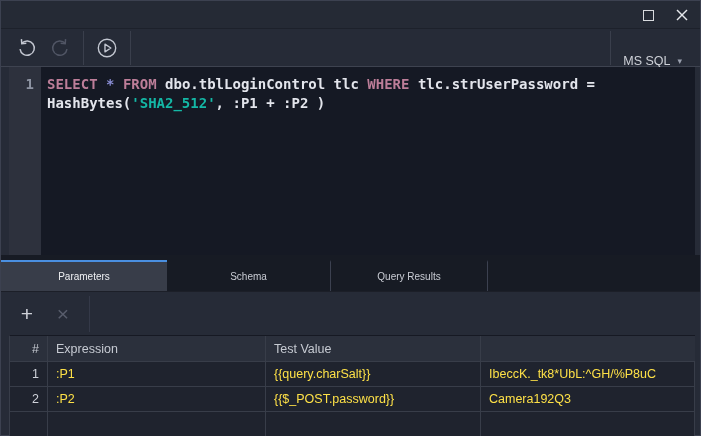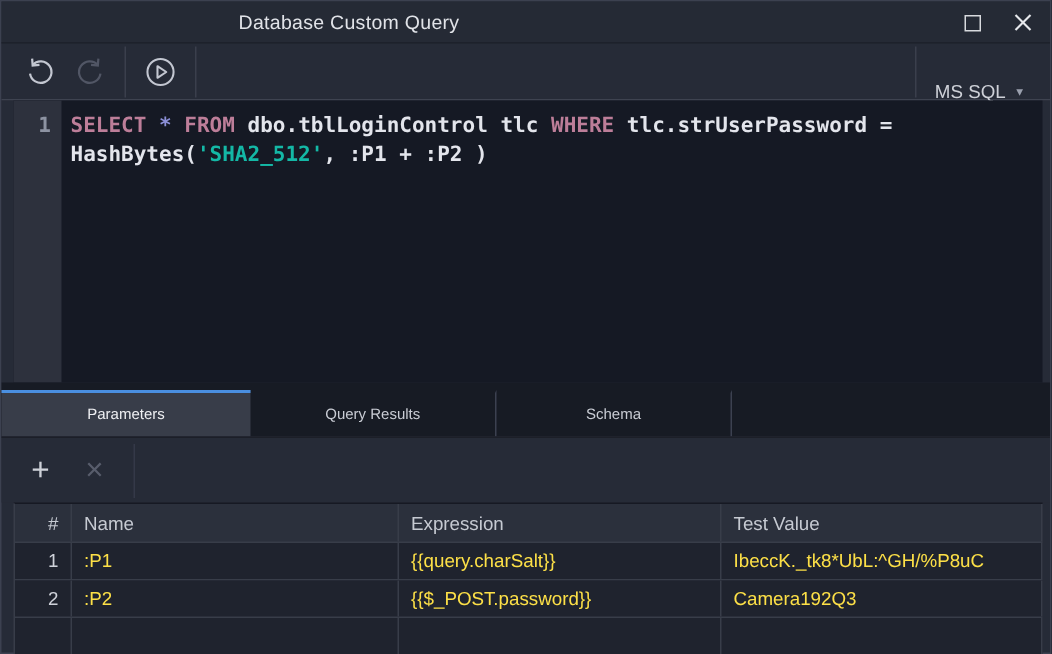--- a/index.html
+++ b/index.html
@@ -138,21 +138,20 @@
   }
   .t-row.head .t-cell { color: #c6cad2; }
   .t-cell.num { justify-content: flex-end; color: #cfd2da; }
 </style>
 </head>
 <body>
 
 <div class="window">
 
   <div class="titlebar">
-    <span class="title-text">Database Custom Query</span>
     <div class="win-controls">
       <div class="win-btn">
         <span class="maximize-glyph"></span>
       </div>
       <div class="win-btn">
         <svg class="close-glyph" viewBox="0 0 12 12">
           <line x1="1" y1="1" x2="11" y2="11"></line>
           <line x1="11" y1="1" x2="1" y2="11"></line>
         </svg>
       </div>
@@ -196,42 +195,41 @@
         </div>
       <div class="code-area"><div class="code-line"><span class="tok-kw">SELECT</span><span class="tok-pl"> </span><span class="tok-op">*</span><span class="tok-pl"> </span><span class="tok-kw">FROM</span><span class="tok-pl"> dbo.tblLoginControl tlc </span><span class="tok-kw">WHERE</span><span class="tok-pl"> tlc.strUserPassword =</span></div><div class="code-line"><span class="tok-pl">HashBytes(</span><span class="tok-str">'SHA2_512'</span><span class="tok-pl">, :P1 + :P2 )</span></div></div>
     </div>
   </div>
 
   <div class="tabstrip">
       <div class="tab active">
         <span>Parameters</span>
       </div>
       <div class="tab">
+        <span>Schema</span>
+      </div>
+      <div class="tab">
         <span>Query Results</span>
-      </div>
-      <div class="tab">
-        <span>Schema</span>
       </div>
     </div>
 
   <div class="param-toolbar">
     <div class="pt-btn">
       <span>+</span>
     </div>
     <div class="pt-btn disabled">
       <span>×</span>
     </div>
     <div class="pt-sep"></div>
   </div>
 
   <div class="table-wrap">
     <div class="ptable">
         <div class="t-row head">
           <div class="t-cell num">#</div>
-          <div class="t-cell">Name</div>
           <div class="t-cell">Expression</div>
           <div class="t-cell">Test Value</div>
         </div>
         <div class="t-row body">
           <div class="t-cell num">1</div>
           <div class="t-cell">:P1</div>
           <div class="t-cell">{{query.charSalt}}</div>
           <div class="t-cell">IbeccK._tk8*UbL:^GH/%P8uC</div>
         </div>
         <div class="t-row body">

